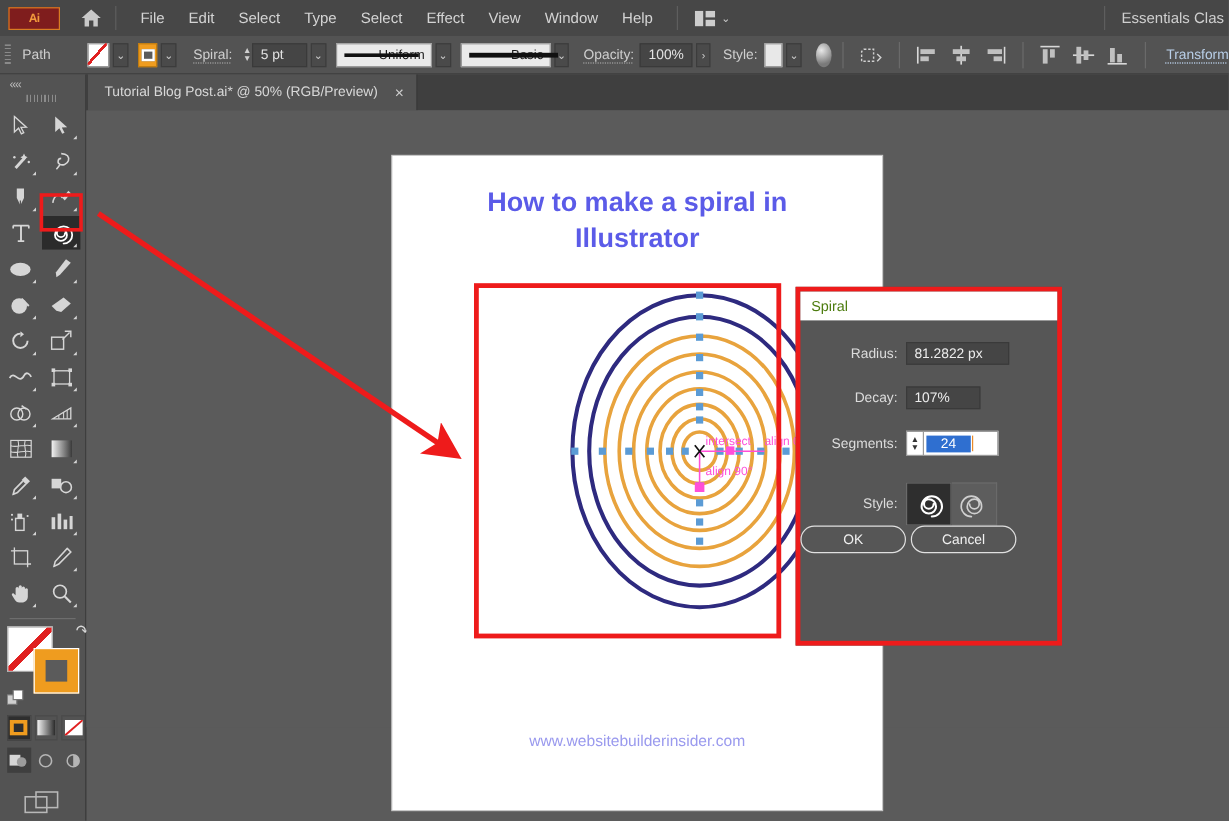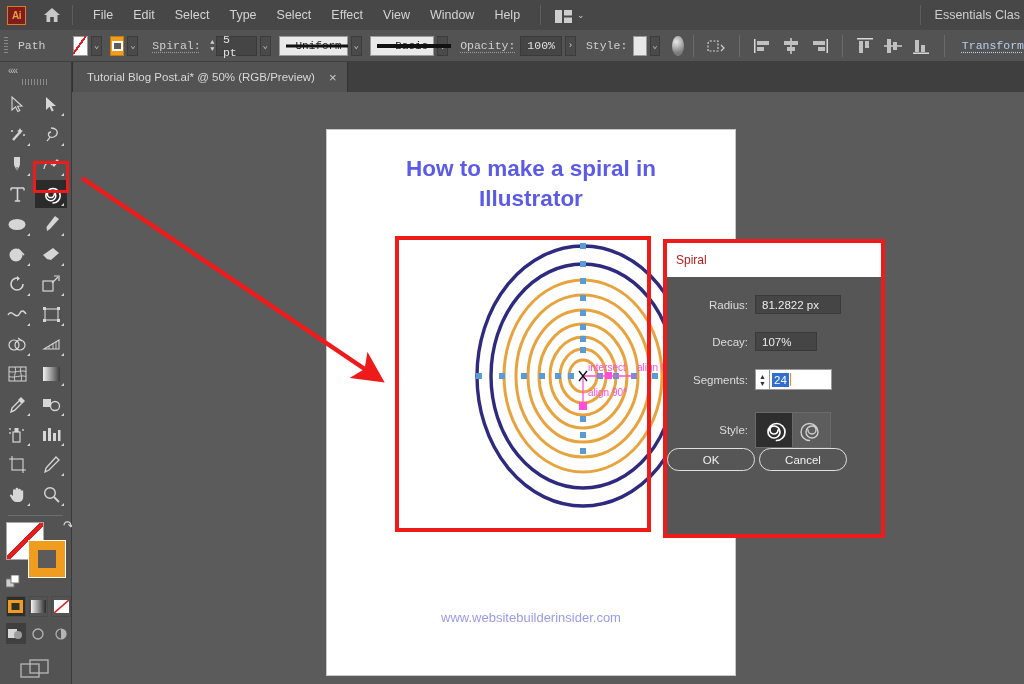--- a/index.html
+++ b/index.html
@@ -12,21 +12,21 @@
     -webkit-font-smoothing: antialiased;
   }
 
   
   #menubar {
     position: absolute; top: 0; left: 0; width: 1024px; height: 30px;
     background: #474747;
     display: flex; align-items: center;
   }
   .ai-logo {
-    width: 19px; height: 19px; margin-left: 7px;
+    width: 43px; height: 19px; margin-left: 7px;
     background: #7f1d1d; border: 1px solid #d97c23;
     color: #f29a3c; font-size: 10px; font-weight: bold;
     display: flex; align-items: center; justify-content: center;
     letter-spacing: -0.5px;
   }
   .home-icon { margin-left: 16px; width: 20px; height: 20px; position: relative; }
   .home-icon svg { display: block; }
   .menu-sep { width: 1px; height: 20px; background: #5e5e5e; margin: 0 10px; }
   .menu-items { display: flex; align-items: center; }
   .menu-item {
@@ -36,21 +36,21 @@
   .layout-glyph { width: 17px; height: 13px; position: relative; }
   .chev { color: #c8c8c8; font-size: 9px; }
   .workspace-area { margin-left: auto; display: flex; align-items: center; }
   .ws-sep { width: 1px; height: 20px; background: #5e5e5e; margin-right: 14px; }
   .ws-label { color: #cfcfcf; font-size: 12.5px; padding-right: 4px; white-space: nowrap; }
 
   
   #controlbar {
     position: absolute; top: 30px; left: 0; width: 1024px; height: 32px;
     background: #535353; border-bottom: 1px solid #3f3f3f;
-    display: flex; align-items: center; font-family: Liberation Mono, monospace;
+    display: flex; align-items: center;
   }
   .grip { width: 7px; height: 18px; margin-left: 4px;
     background: repeating-linear-gradient(to bottom,#8a8a8a 0 1px,transparent 1px 3px); }
   .cb-label { color: #cfcfcf; font-size: 11.5px; margin-left: 10px; }
   .cb-underline { text-decoration: underline; text-decoration-style: dotted;
      text-underline-offset: 3px; text-decoration-color:#9a9a9a;}
   .swatch-none {
     width: 26px; height: 20px; background: #fff; border: 1px solid #9a9a9a;
     position: relative; margin-left: 6px;
   }
@@ -169,38 +169,38 @@
     position:absolute; left:33px; top:161px; width:36px; height:32px;
     border:3px solid #ee1b1b; pointer-events:none;
   }
 
   
   #dialog-wrap{
     position:absolute; left:663px; top:239px; width:222px; height:299px;
     border:4px solid #ee1b1b; background:#565656;
   }
   #dlg-title{
-    height:34px; background:#fff; display:flex;align-items:center;
-    padding-left:9px; color:#b91c1c; font-size:12px;
+    height:24px; background:#fff; display:flex;align-items:center;
+    padding-left:9px; color:#4d7c0f; font-size:12px;
   }
   #dlg-body{ position:relative; height:265px; }
   .dlg-row{ display:flex; align-items:center; margin-top:14px; }
   .dlg-label{ width:88px; text-align:right; color:#dcdcdc; font-size:11.5px; padding-right:7px; }
   .dlg-input{
     height:19px; background:#454545; border:1px solid #3a3a3a; color:#ececec;
     font-size:11.5px; display:flex; align-items:center; padding:0 6px;
   }
   .dlg-input.w-radius{ width:86px; }
   .dlg-input.w-decay{ width:62px; }
   .seg-spin{ width:15px;height:21px;background:#fff;border:1px solid #9a9a9a;
     display:flex;flex-direction:column;align-items:center;justify-content:center;
     color:#333;font-size:7px;line-height:7px;}
   .seg-field{ width:62px;height:21px;background:#fff;border:1px solid #9a9a9a;
     border-left:none; display:flex;align-items:center;padding-left:2px;}
-  .seg-val{ background:#2f6fd0; color:#fff; font-size:11.5px; padding:1px 2px; }
+  .seg-val{ background:#2f6fd0; color:#fff; font-size:11.5px; padding:1px 12px; }
   .seg-caret{ width:1px;height:13px;background:#e88a2a;margin-left:1px;}
   .style-row{ display:flex; align-items:center; margin-top:22px; }
   .style-btn{ width:38px;height:36px; display:flex;align-items:center;justify-content:center;
      border:1px solid #6a6a6a; }
   .style-btn.sel{ background:#2e2e2e; }
   .style-btn.alt{ background:#5d5d5d; border-left:none;}
   .btn-row{ display:flex; gap:4px; justify-content:flex-start; }
   .dlg-btn{
     width:88px;height:23px;border:1px solid #e0e0e0;border-radius:12px;
     color:#f0f0f0;font-size:11.5px;display:flex;align-items:center;justify-content:center;

